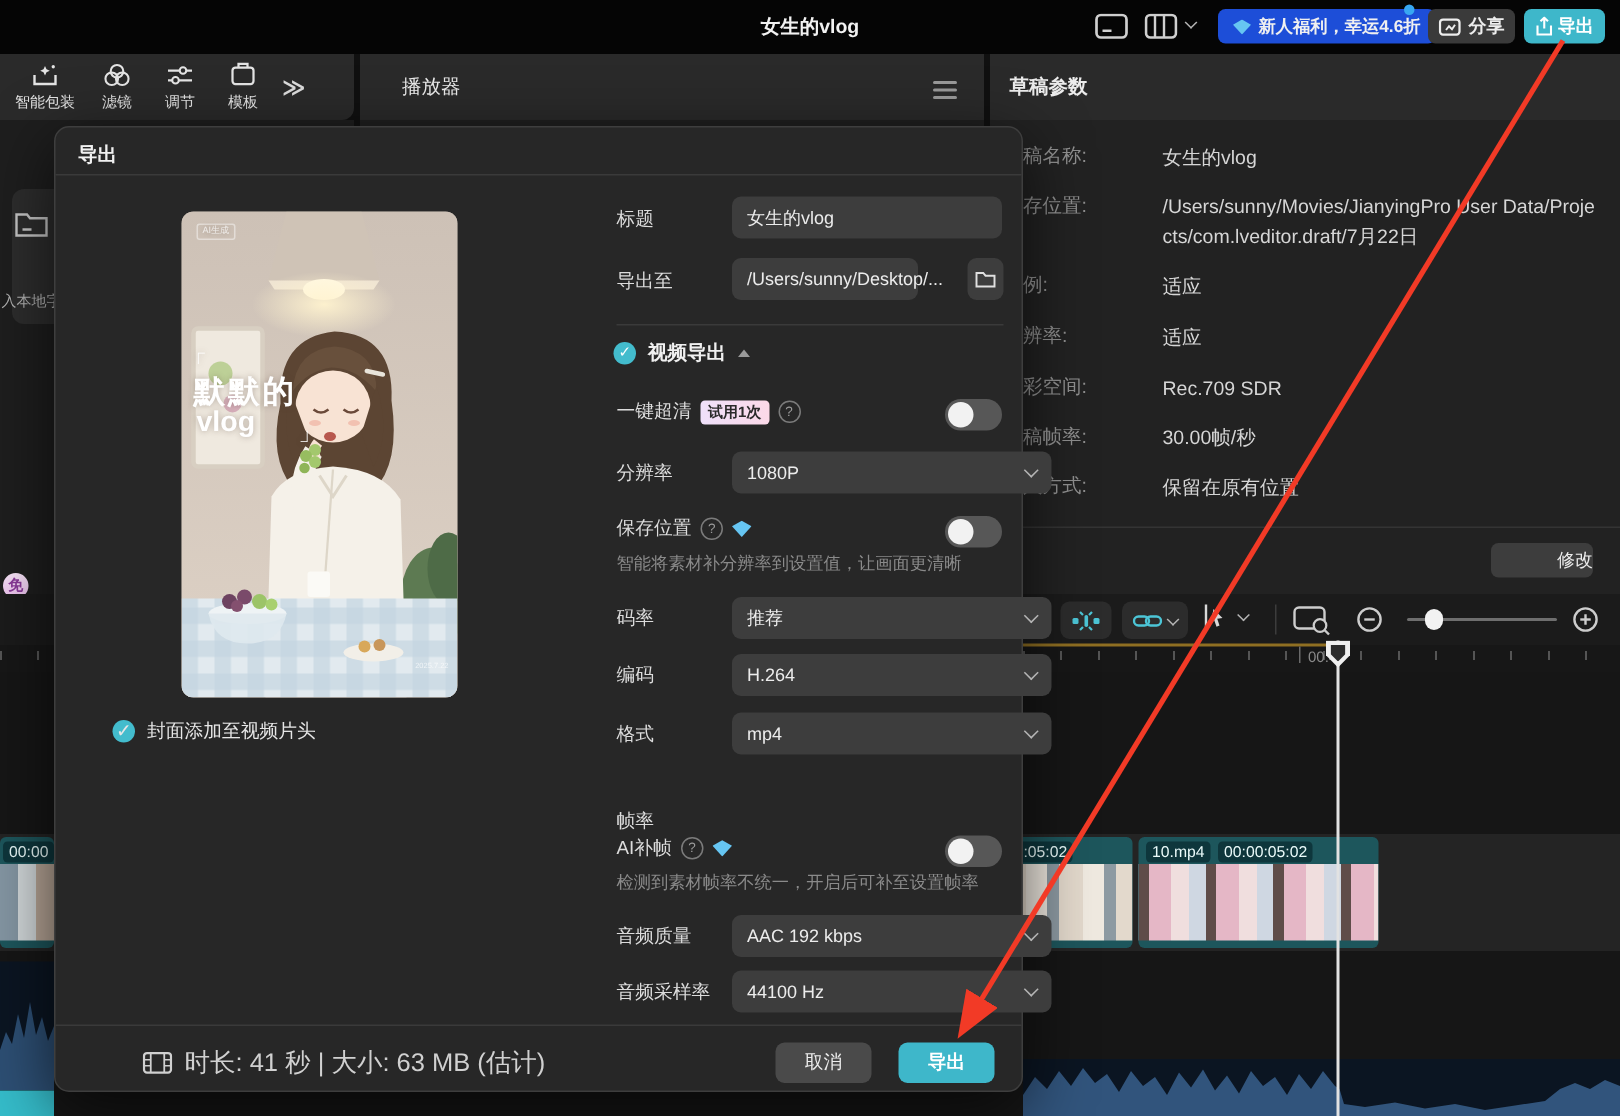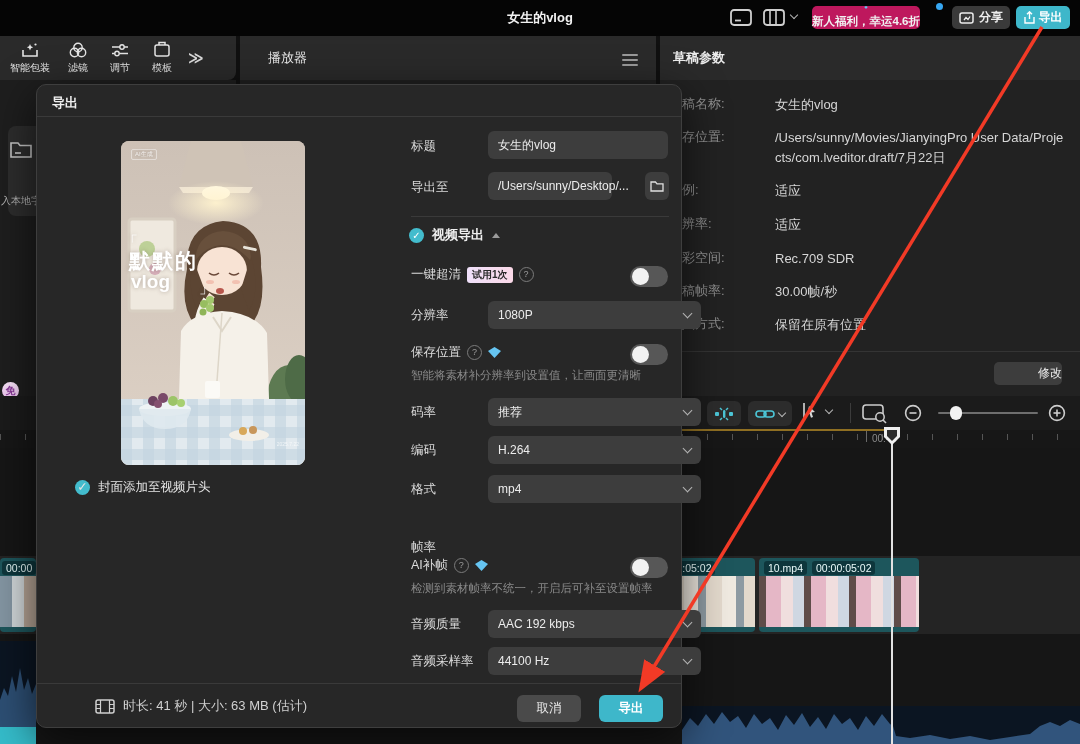--- a/index.html
+++ b/index.html
@@ -5,22 +5,22 @@
   html,body{margin:0;padding:0;background:#000;}
   #app{position:relative;width:1080px;height:744px;overflow:hidden;background:#101010;
        font-family:"Liberation Sans","DejaVu Sans",sans-serif;-webkit-font-smoothing:antialiased;}
   .abs{position:absolute;}
   
   #topbar{left:0;top:0;width:1080px;height:36px;background:#050505;}
   #win-title{left:0;top:0;width:100%;height:36px;line-height:36px;text-align:center;
              color:#f2f2f2;font-size:13px;font-weight:bold;}
   .tb-icon{top:9px;width:22px;height:17px;}
   .pill{height:23px;border-radius:5px;display:flex;align-items:center;box-sizing:border-box;}
-  #promo{left:812px;top:6px;background:#be185d;padding:0 0;gap:5px;color:#f0f0f0;
-         font-size:11.5px;font-weight:bold;flex-direction:column;}
+  #promo{left:812px;top:6px;background:#1d4ed8;padding:0 10px;gap:5px;color:#f0f0f0;
+         font-size:11.5px;font-weight:bold;}
   #promo-dot{left:936px;top:3px;width:7px;height:7px;border-radius:50%;background:#37a7f2;}
   #share-btn{left:952px;top:6px;width:58px;background:#3a3a3a;color:#ededed;font-size:12px;
              font-weight:bold;justify-content:center;gap:5px;cursor:pointer;}
   #export-btn-top{left:1016px;top:6px;width:54px;background:#3eb7ca;color:#fff;font-size:12px;
              font-weight:bold;justify-content:center;gap:4px;cursor:pointer;}
   
   .phdr{top:36px;height:44px;background:#2a2a2a;}
   #toolbar{left:0;width:236px;display:flex;align-items:center;padding-left:6px;box-sizing:border-box;gap:6px;border-radius:0 0 8px 0;}
   .tool{width:48px;display:flex;flex-direction:column;align-items:center;gap:2px;color:#e4e4e4;cursor:pointer;}
   .tool svg{display:block;}
@@ -102,21 +102,21 @@
   .chev-sm{display:inline-block;width:5px;height:5px;border-right:1.4px solid #b5b5b5;border-bottom:1.4px solid #b5b5b5;
         transform:rotate(45deg);margin-top:-2px;}
   .tog{position:absolute;width:38px;height:21px;border-radius:11px;background:#575757;cursor:pointer;}
   .tog i{position:absolute;left:2px;top:2px;width:17px;height:17px;border-radius:50%;background:#f2f2f2;}
   .qi{display:inline-block;width:13px;height:13px;border:1px solid #7b7b7b;border-radius:50%;color:#9c9c9c;
       font-size:9px;line-height:13px;text-align:center;}
   .trial{background:linear-gradient(90deg,#efe0fa,#fbd9e8);color:#2a2a2a;font-size:10px;font-weight:bold;
          border-radius:3px;padding:1px 5px;}
   .tri-up{width:0;height:0;border-left:4px solid transparent;border-right:4px solid transparent;
           border-bottom:5px solid #9a9a9a;display:inline-block;}
-  #footer-info{left:58px;top:612px;display:flex;align-items:center;gap:8px;color:#d0d0d0;font-size:13px;}
+  #footer-info{left:58px;top:612px;display:flex;align-items:center;gap:8px;color:#d0d0d0;font-size:17px;}
   .dlg-btn{position:absolute;top:610px;width:64px;height:27px;border-radius:6px;font-size:12.5px;text-align:center;
            line-height:27px;cursor:pointer;}
   #cancel-btn{left:480px;background:#4a4a4a;color:#ededed;}
   #export-btn-dlg{left:562px;background:#3eb7ca;color:#fff;font-weight:bold;}
   #arrow-layer{left:0;top:0;z-index:30;pointer-events:none;}
 </style>
 </head>
 <body>
 
 <div id="app">

